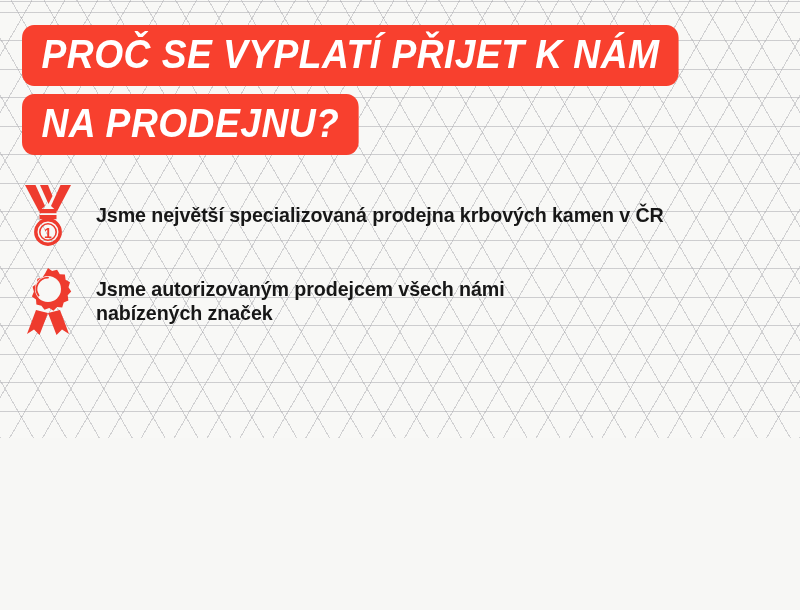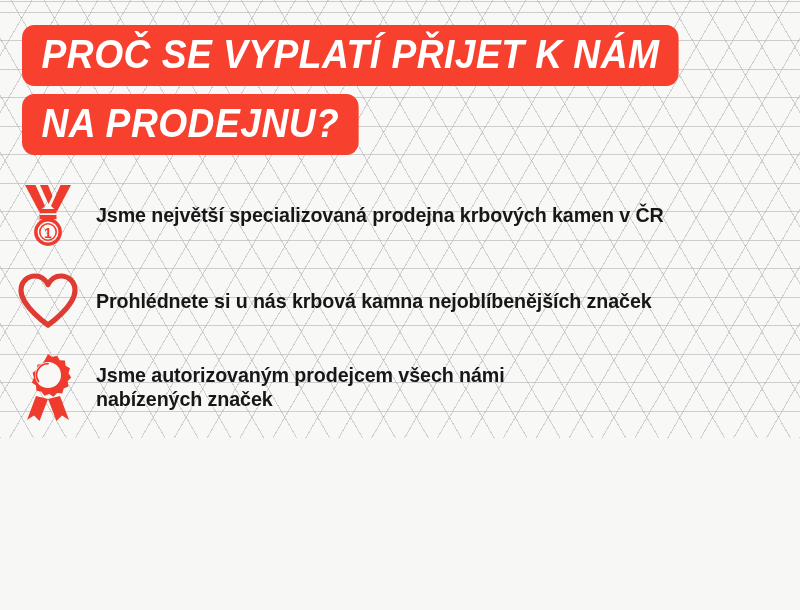--- a/index.html
+++ b/index.html
@@ -132,28 +132,20 @@
             <rect x="19.5" y="31" width="17" height="4.2"></rect>
           </g>
           <circle cx="28" cy="48" r="12.2" fill="none" stroke="#EE3B2E" stroke-width="3.4"></circle>
           <circle cx="28" cy="48" r="8.2" fill="none" stroke="#EE3B2E" stroke-width="1.6"></circle>
           <text x="28" y="54" text-anchor="middle" font-family="Liberation Sans, sans-serif" font-size="14" font-weight="bold" fill="#EE3B2E">1</text>
         </svg>
       </div>
       <div class="benefit-text">Jsme největší specializovaná prodejna krbových kamen v ČR</div>
     </div>
 
-    <div class="benefit-row">
-      <div class="benefit-icon">
-        <svg width="62" height="58" viewBox="0 0 62 58" aria-hidden="true">
-          <path d="M31 53 C 31 53, 4 34, 4 18.5 C 4 9.5, 10.8 4, 18 4 C 24.4 4, 28.6 8, 31 12.6 C 33.4 8, 37.6 4, 44 4 C 51.2 4, 58 9.5, 58 18.5 C 58 34, 31 53, 31 53 Z" fill="none" stroke="#E03B32" stroke-width="5.2" stroke-linejoin="round"></path>
-        </svg>
-      </div>
-      <div class="benefit-text">Prohlédnete si u nás krbová kamna nejoblíbenějších značek</div>
-    </div>
 
 
     <div class="benefit-row">
       <div class="benefit-icon">
         <svg width="60" height="70" viewBox="0 0 60 70" aria-hidden="true">
           <g fill="#EE3B2E">
             <polygon points="18,44 9,68 16,63.5 21.5,69 30,47"></polygon>
             <polygon points="42,44 51,68 44,63.5 38.5,69 30,47"></polygon>
           </g>
           <path fill="#EE3B2E" d="

